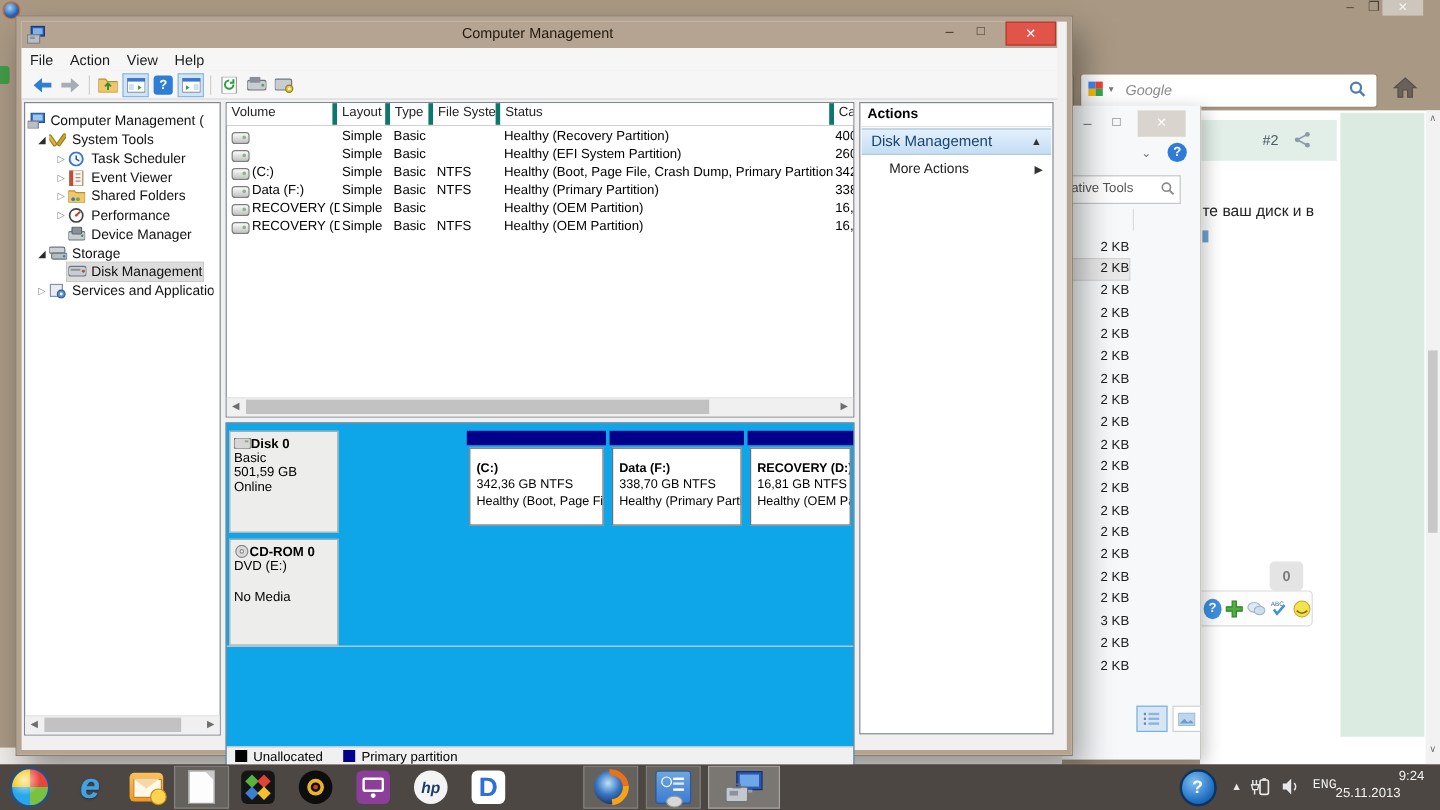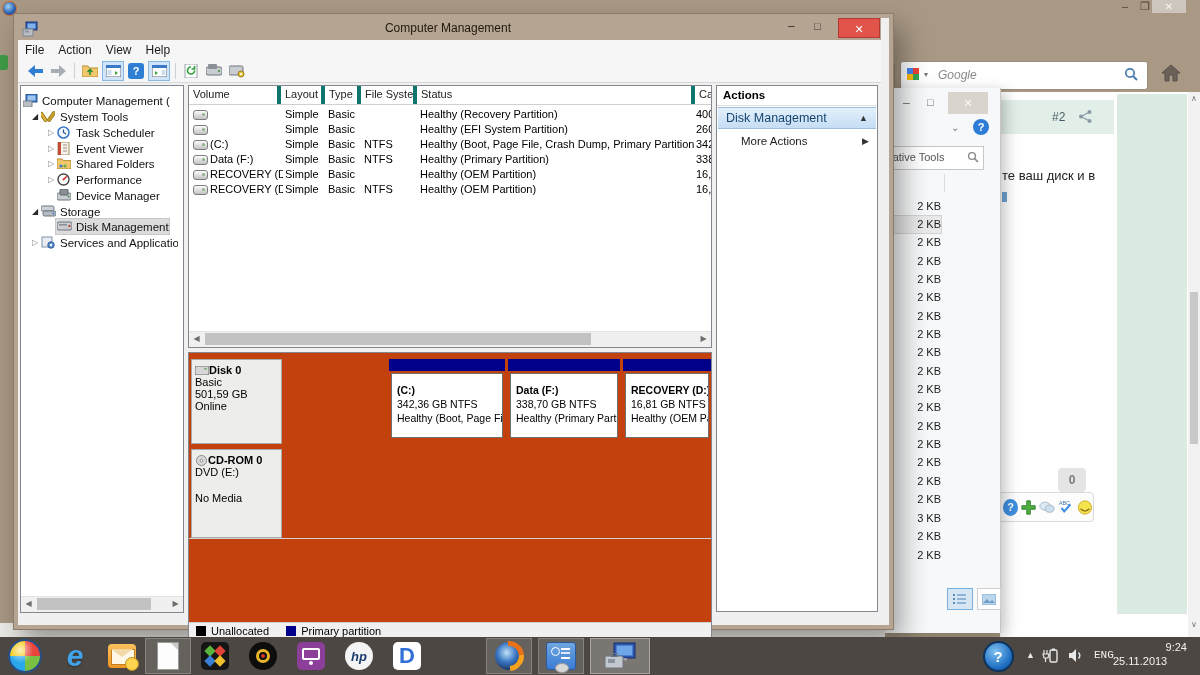--- a/index.html
+++ b/index.html
@@ -432,21 +432,21 @@
         <span class="vcell txt" style="left:507px;width:15px;">16,8</span>
       </div>
 
       <div class="abs sb" style="left:0;bottom:0;width:522px;height:15px;">
         <span class="sb-arrow" style="left:1px;">◀</span>
         <span class="sb-thumb" style="left:16px;width:386px;"></span>
         <span class="sb-arrow" style="right:1px;">▶</span>
       </div>
     </div>
 
-    <div class="abs panel" style="left:170px;top:334px;width:524px;height:289px;background:#c2410c;">
+    <div class="abs panel" style="left:170px;top:334px;width:524px;height:289px;background:#0ea5e9;">
 
       <div class="abs dlabel" style="left:2px;top:6px;width:91px;height:85px;">
         <div style="font-weight:bold;white-space:nowrap;"><svg width="14" height="9" viewBox="0 0 14 9" style="vertical-align:-1px">
               <rect x="0" y="0" width="14" height="9" rx="2" fill="#d6d6d6" stroke="#707070"></rect>
               <rect x="9" y="2" width="3" height="1.6" fill="#7fae7f"></rect>
             </svg><span>Disk 0</span></div>
         <div>Basic</div>
         <div>501,59 GB</div>
         <div>Online</div>
       </div>

